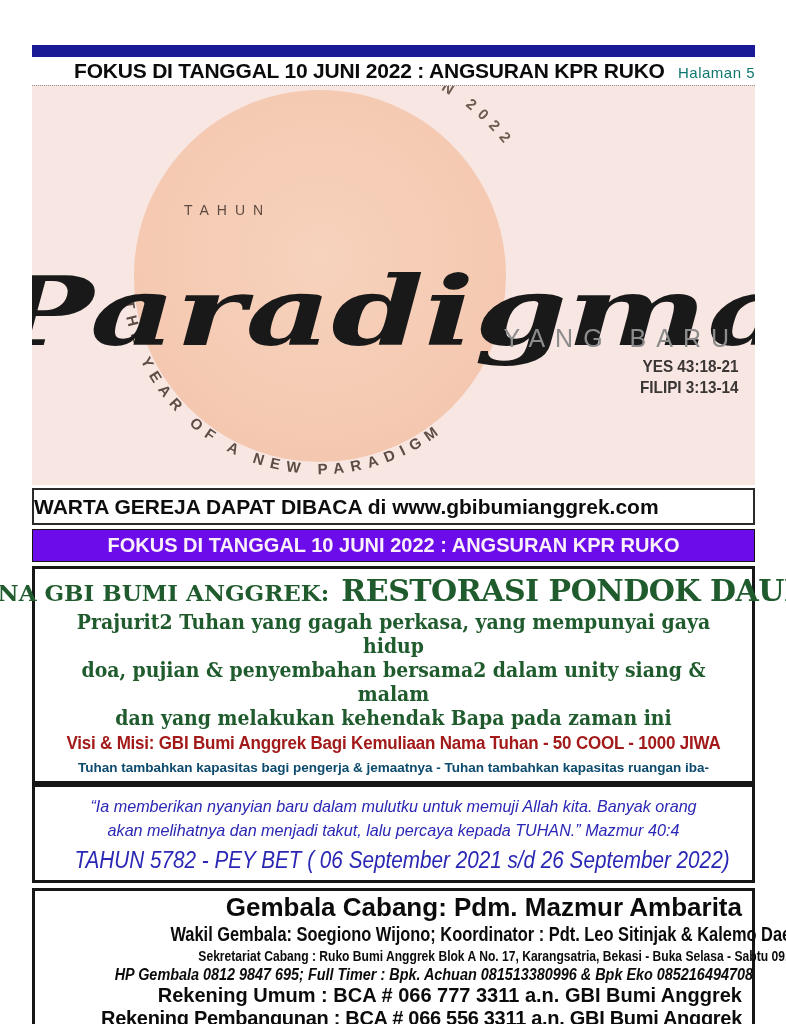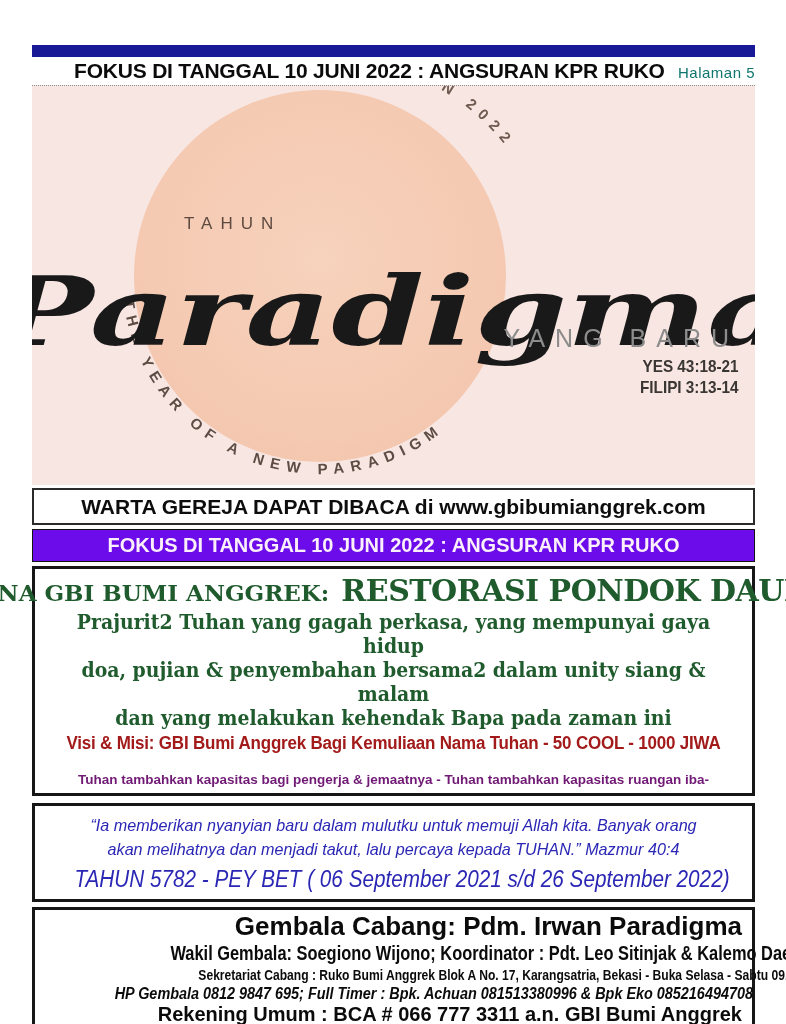--- a/index.html
+++ b/index.html
@@ -12,47 +12,47 @@
   .header-title{font-weight:bold;font-size:21px;color:#0b0b0b;letter-spacing:-0.2px;}
   .halaman{font-size:15px;color:#0f766e;letter-spacing:0.5px;}
 
   
   .poster{position:relative;height:399px;background:#F8E6E2;overflow:hidden;border-top:1px dotted #8f8f8f;}
   .poster-circle{position:absolute;left:102px;top:4px;width:372px;height:372px;border-radius:50%;
     background:radial-gradient(circle at 50% 45%, #F7D2BC 0%, #F5CAB3 60%, #F2C2A8 100%);}
   .poster-svg{position:absolute;left:0;top:0;width:723px;height:399px;}
   .arc-top{font-size:15px;font-weight:bold;fill:#6E5A4E;letter-spacing:7px;}
   .arc-bottom{font-size:15px;font-weight:bold;fill:#5C4C44;letter-spacing:7px;}
-  .poster-tahun{position:absolute;left:152px;top:128px;font-size:17px;letter-spacing:8px;color:#5E4A40;font-weight:500;}
+  .poster-tahun{position:absolute;left:152px;top:116px;font-size:14px;letter-spacing:8px;color:#5E4A40;font-weight:500;}
   .poster-script{position:absolute;left:0;width:723px;top:178px;text-align:center;
     font-family:"DejaVu Serif",serif;font-style:italic;font-weight:bold;font-size:96px;color:#191919;
     transform:scaleX(1.38);transform-origin:center;white-space:nowrap;line-height:1;}
   .poster-yangbaru{position:absolute;right:16px;top:238px;font-size:25px;letter-spacing:10px;color:#8C8C8C;font-weight:500;white-space:nowrap;}
   .poster-verses{position:absolute;right:16px;top:270px;text-align:right;font-size:17px;font-weight:bold;
     color:#3A3633;line-height:21px;white-space:pre-line;transform:scaleX(0.9);transform-origin:right center;}
 
   
-  .warta{margin-top:3px;height:33px;border:2px solid #2A2A2A;background:#fff;display:flex;align-items:center;justify-content:center;
+  .warta{margin-top:3px;height:33px;border:2px solid #2A2A2A;background:#fff;display:flex;align-items:center;
     font-size:21px;font-weight:bold;color:#0d0d0d;}
   .fokus{margin-top:4px;height:31px;background:#6D0CEB;border:1px solid #141414;display:flex;align-items:center;justify-content:center;
     font-size:20px;font-weight:bold;color:#FBEFFB;}
 
   
   .dna{margin-top:4px;border:3px solid #161616;background:#fff;text-align:center;padding:4px 8px 6px;}
   .dna-line1{display:flex;justify-content:center;align-items:baseline;gap:12px;font-family:"DejaVu Serif",serif;color:#1F5B2D;white-space:nowrap;}
   .dna-label{font-size:23px;font-weight:bold;}
   .dna-title{font-size:30px;font-weight:bold;letter-spacing:-0.5px;}
   .dna-body{font-family:"DejaVu Serif",serif;font-weight:bold;font-size:20.5px;line-height:24px;color:#1F5B2D;
     white-space:pre-line;transform:scaleX(0.92);transform-origin:center;margin-top:2px;}
   .dna-visi{margin-top:3px;font-size:17.5px;font-weight:bold;color:#A31A1A;letter-spacing:-0.2px;
     transform:scaleX(0.97);transform-origin:center;white-space:nowrap;}
-  .dna-blue{margin-top:18px;font-size:13.5px;font-weight:bold;color:#701a75;white-space:nowrap;}
+  .dna-blue{margin-top:6px;font-size:13.5px;font-weight:bold;color:#0c4a6e;white-space:nowrap;}
 
   
-  .quote{margin-top:7px;border:3px solid #161616;background:#fff;text-align:center;padding:8px 4px 6px;color:#2B27B5;}
+  .quote{border:3px solid #161616;background:#fff;text-align:center;padding:8px 4px 6px;color:#2B27B5;}
   .quote-verse{font-style:italic;font-size:17px;font-weight:500;line-height:24px;white-space:pre-line;
     transform:scaleX(0.95);transform-origin:center;}
   .quote-tahun{font-style:italic;font-size:23px;font-weight:500;margin-top:4px;white-space:nowrap;
     transform:scaleX(0.9);transform-origin:center;}
 
   
   .contact{margin-top:5px;border:3px solid #161616;background:#fff;text-align:right;padding:2px 10px 6px;color:#0b0b0b;}
   .contact div{white-space:nowrap;transform-origin:right center;}
   .c-l1{font-size:26px;font-weight:bold;line-height:29px;}
   .c-l2{font-size:20px;font-weight:bold;line-height:25px;transform:scaleX(0.82);}
@@ -111,21 +111,21 @@
       <div class="dna-blue">Tuhan tambahkan kapasitas bagi pengerja &amp; jemaatnya  - Tuhan tambahkan kapasitas ruangan iba-</div>
     </div>
 
     <div class="quote">
       <div class="quote-verse">“Ia memberikan nyanyian baru dalam mulutku untuk memuji Allah kita. Banyak orang
 akan melihatnya dan menjadi takut, lalu percaya kepada TUHAN.” Mazmur 40:4</div>
       <div class="quote-tahun">TAHUN 5782 - PEY BET ( 06 September 2021 s/d 26 September 2022)</div>
     </div>
 
     <div class="contact">
-      <div class="c-l1">Gembala Cabang: Pdm. Irwan Paradigma</div>
+      <div class="c-l1">Gembala Cabang: Pdm. Mazmur Ambarita</div>
       <div class="c-l2">Wakil Gembala: Soegiono Wijono; Koordinator : Pdt. Leo Sitinjak &amp; Kalemo Daeli</div>
       <div class="c-l3">Sekretariat Cabang : Ruko Bumi Anggrek  Blok A No. 17,  Karangsatria, Bekasi - Buka Selasa - Sabtu 09.00- 12.00</div>
       <div class="c-l4">HP Gembala 0812 9847 695; Full Timer : Bpk. Achuan 081513380996 &amp; Bpk Eko  085216494708</div>
       <div class="c-l5">Rekening Umum : BCA # 066 777 3311 a.n. GBI Bumi Anggrek</div>
       <div class="c-l6">Rekening Pembangunan : BCA # 066 556 3311 a.n. GBI Bumi Anggrek</div>
 
     </div>
 
   </div>
 </div>

